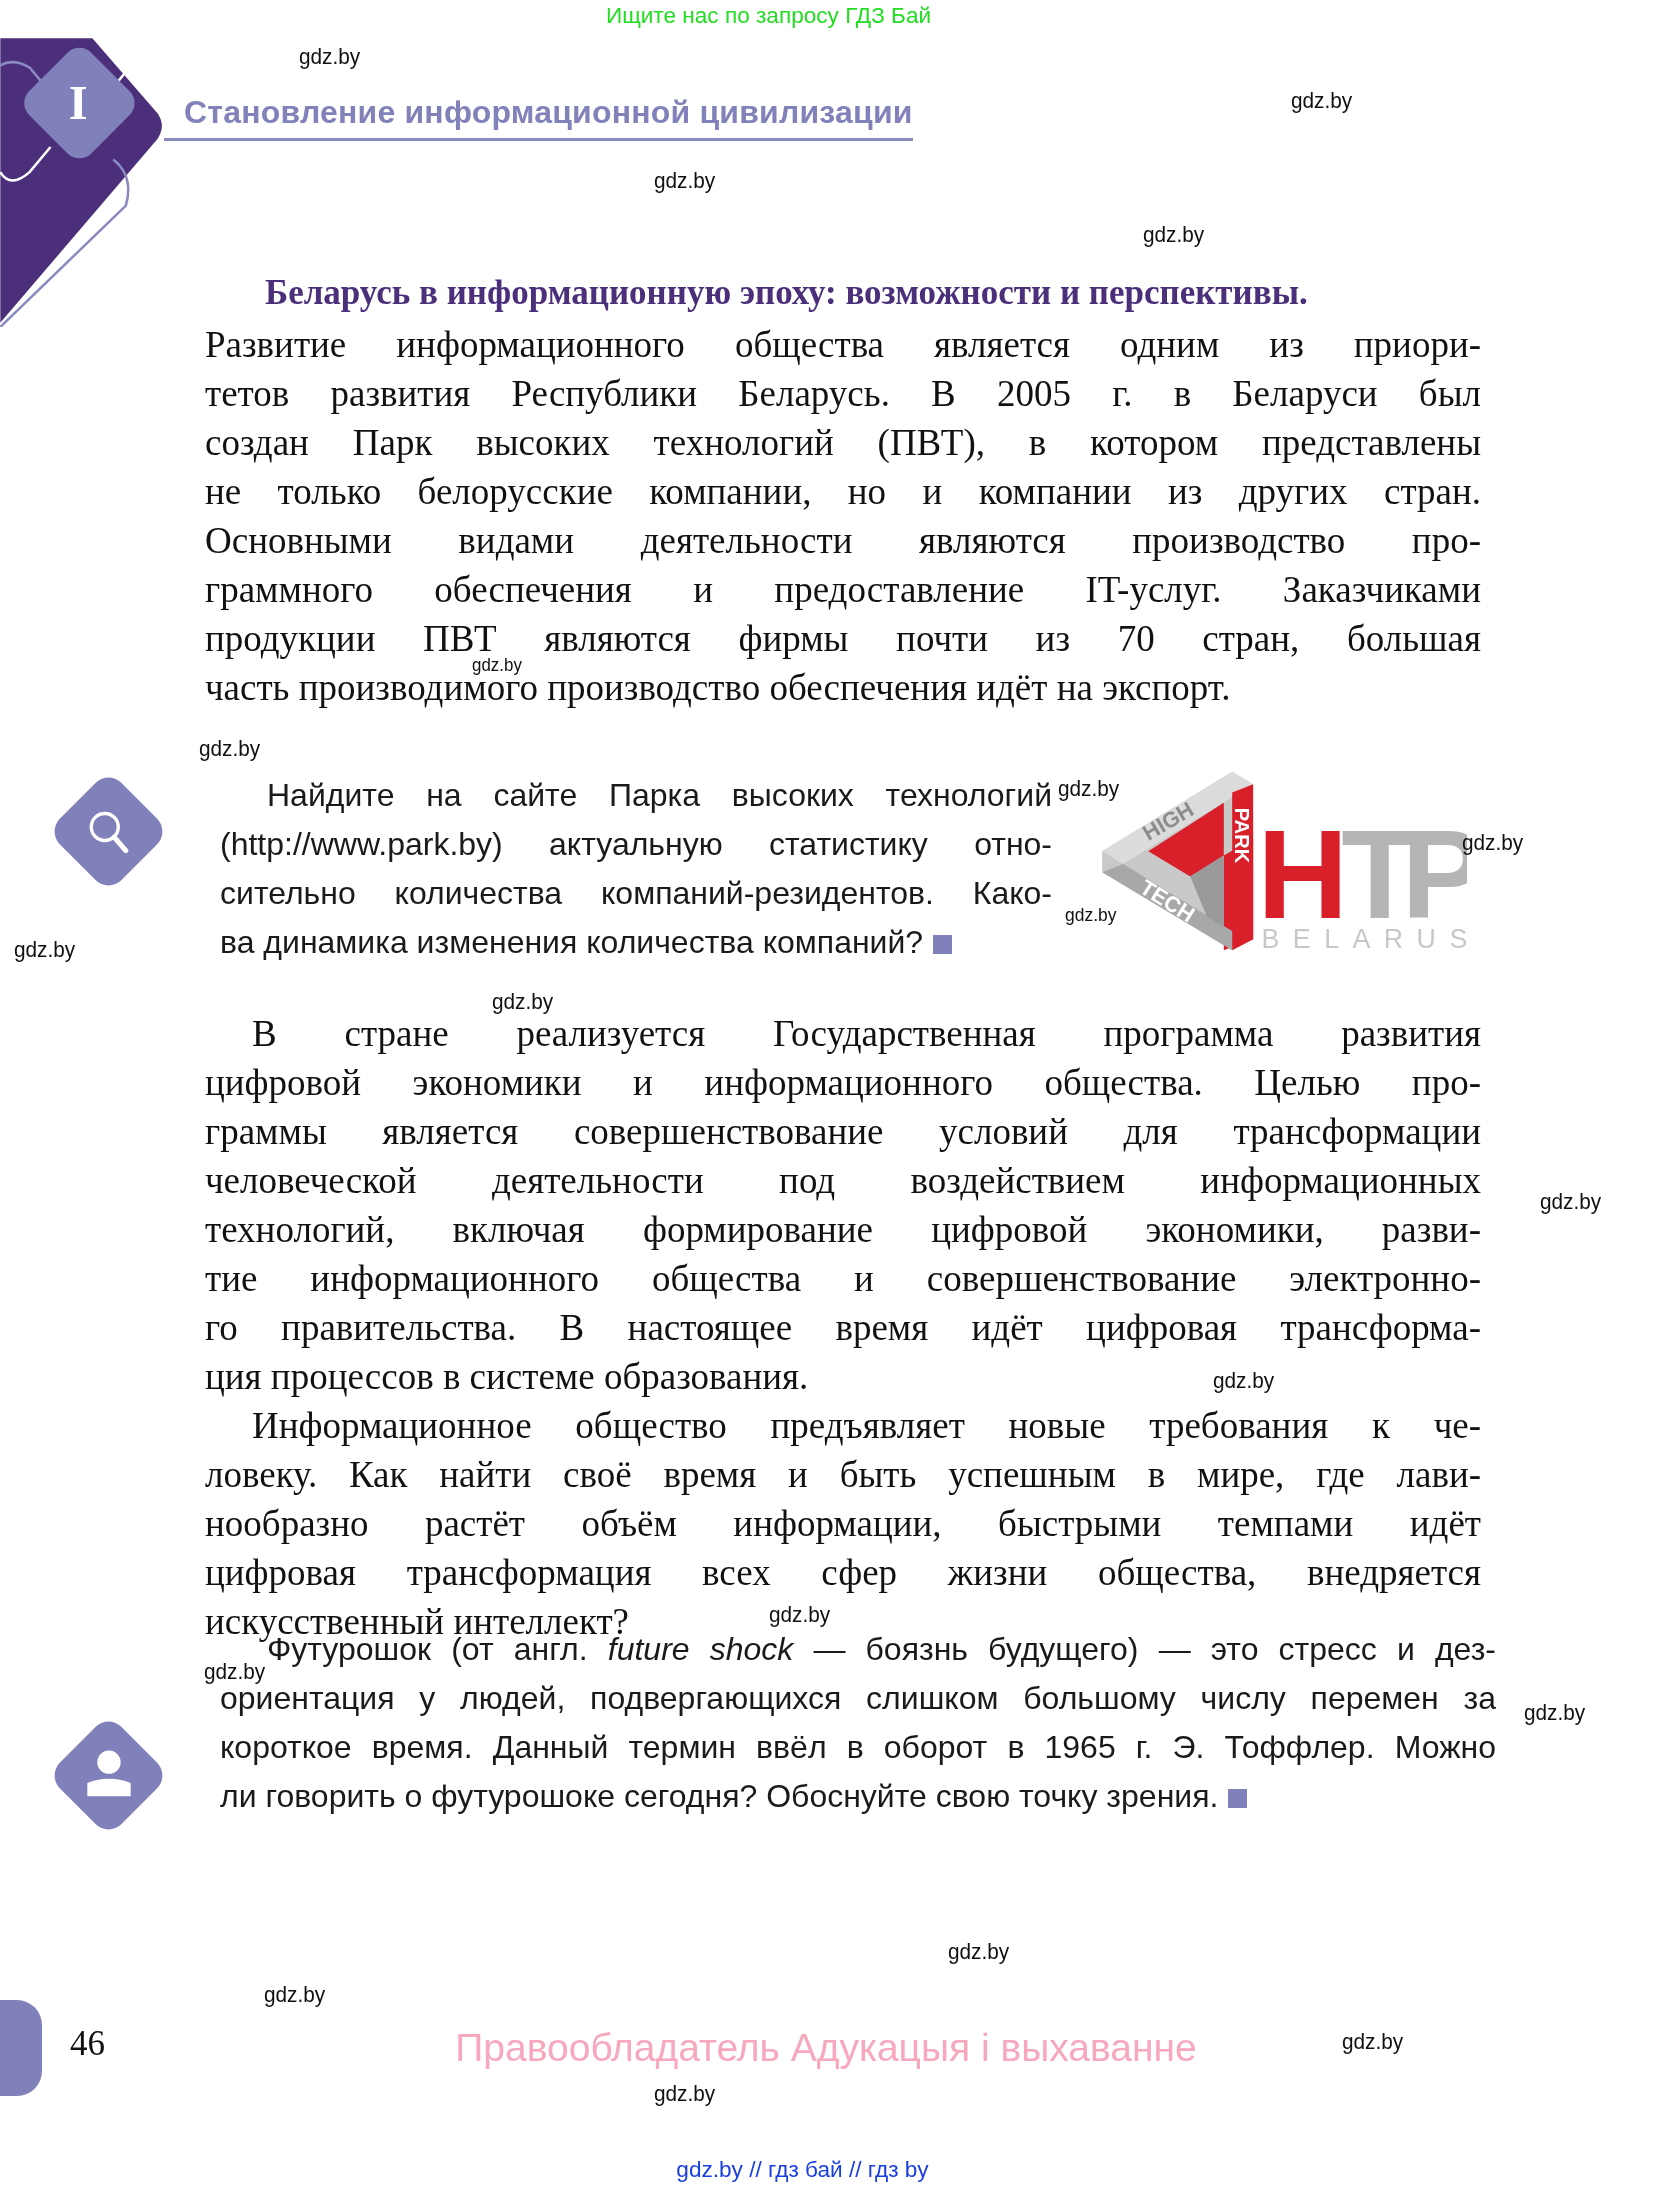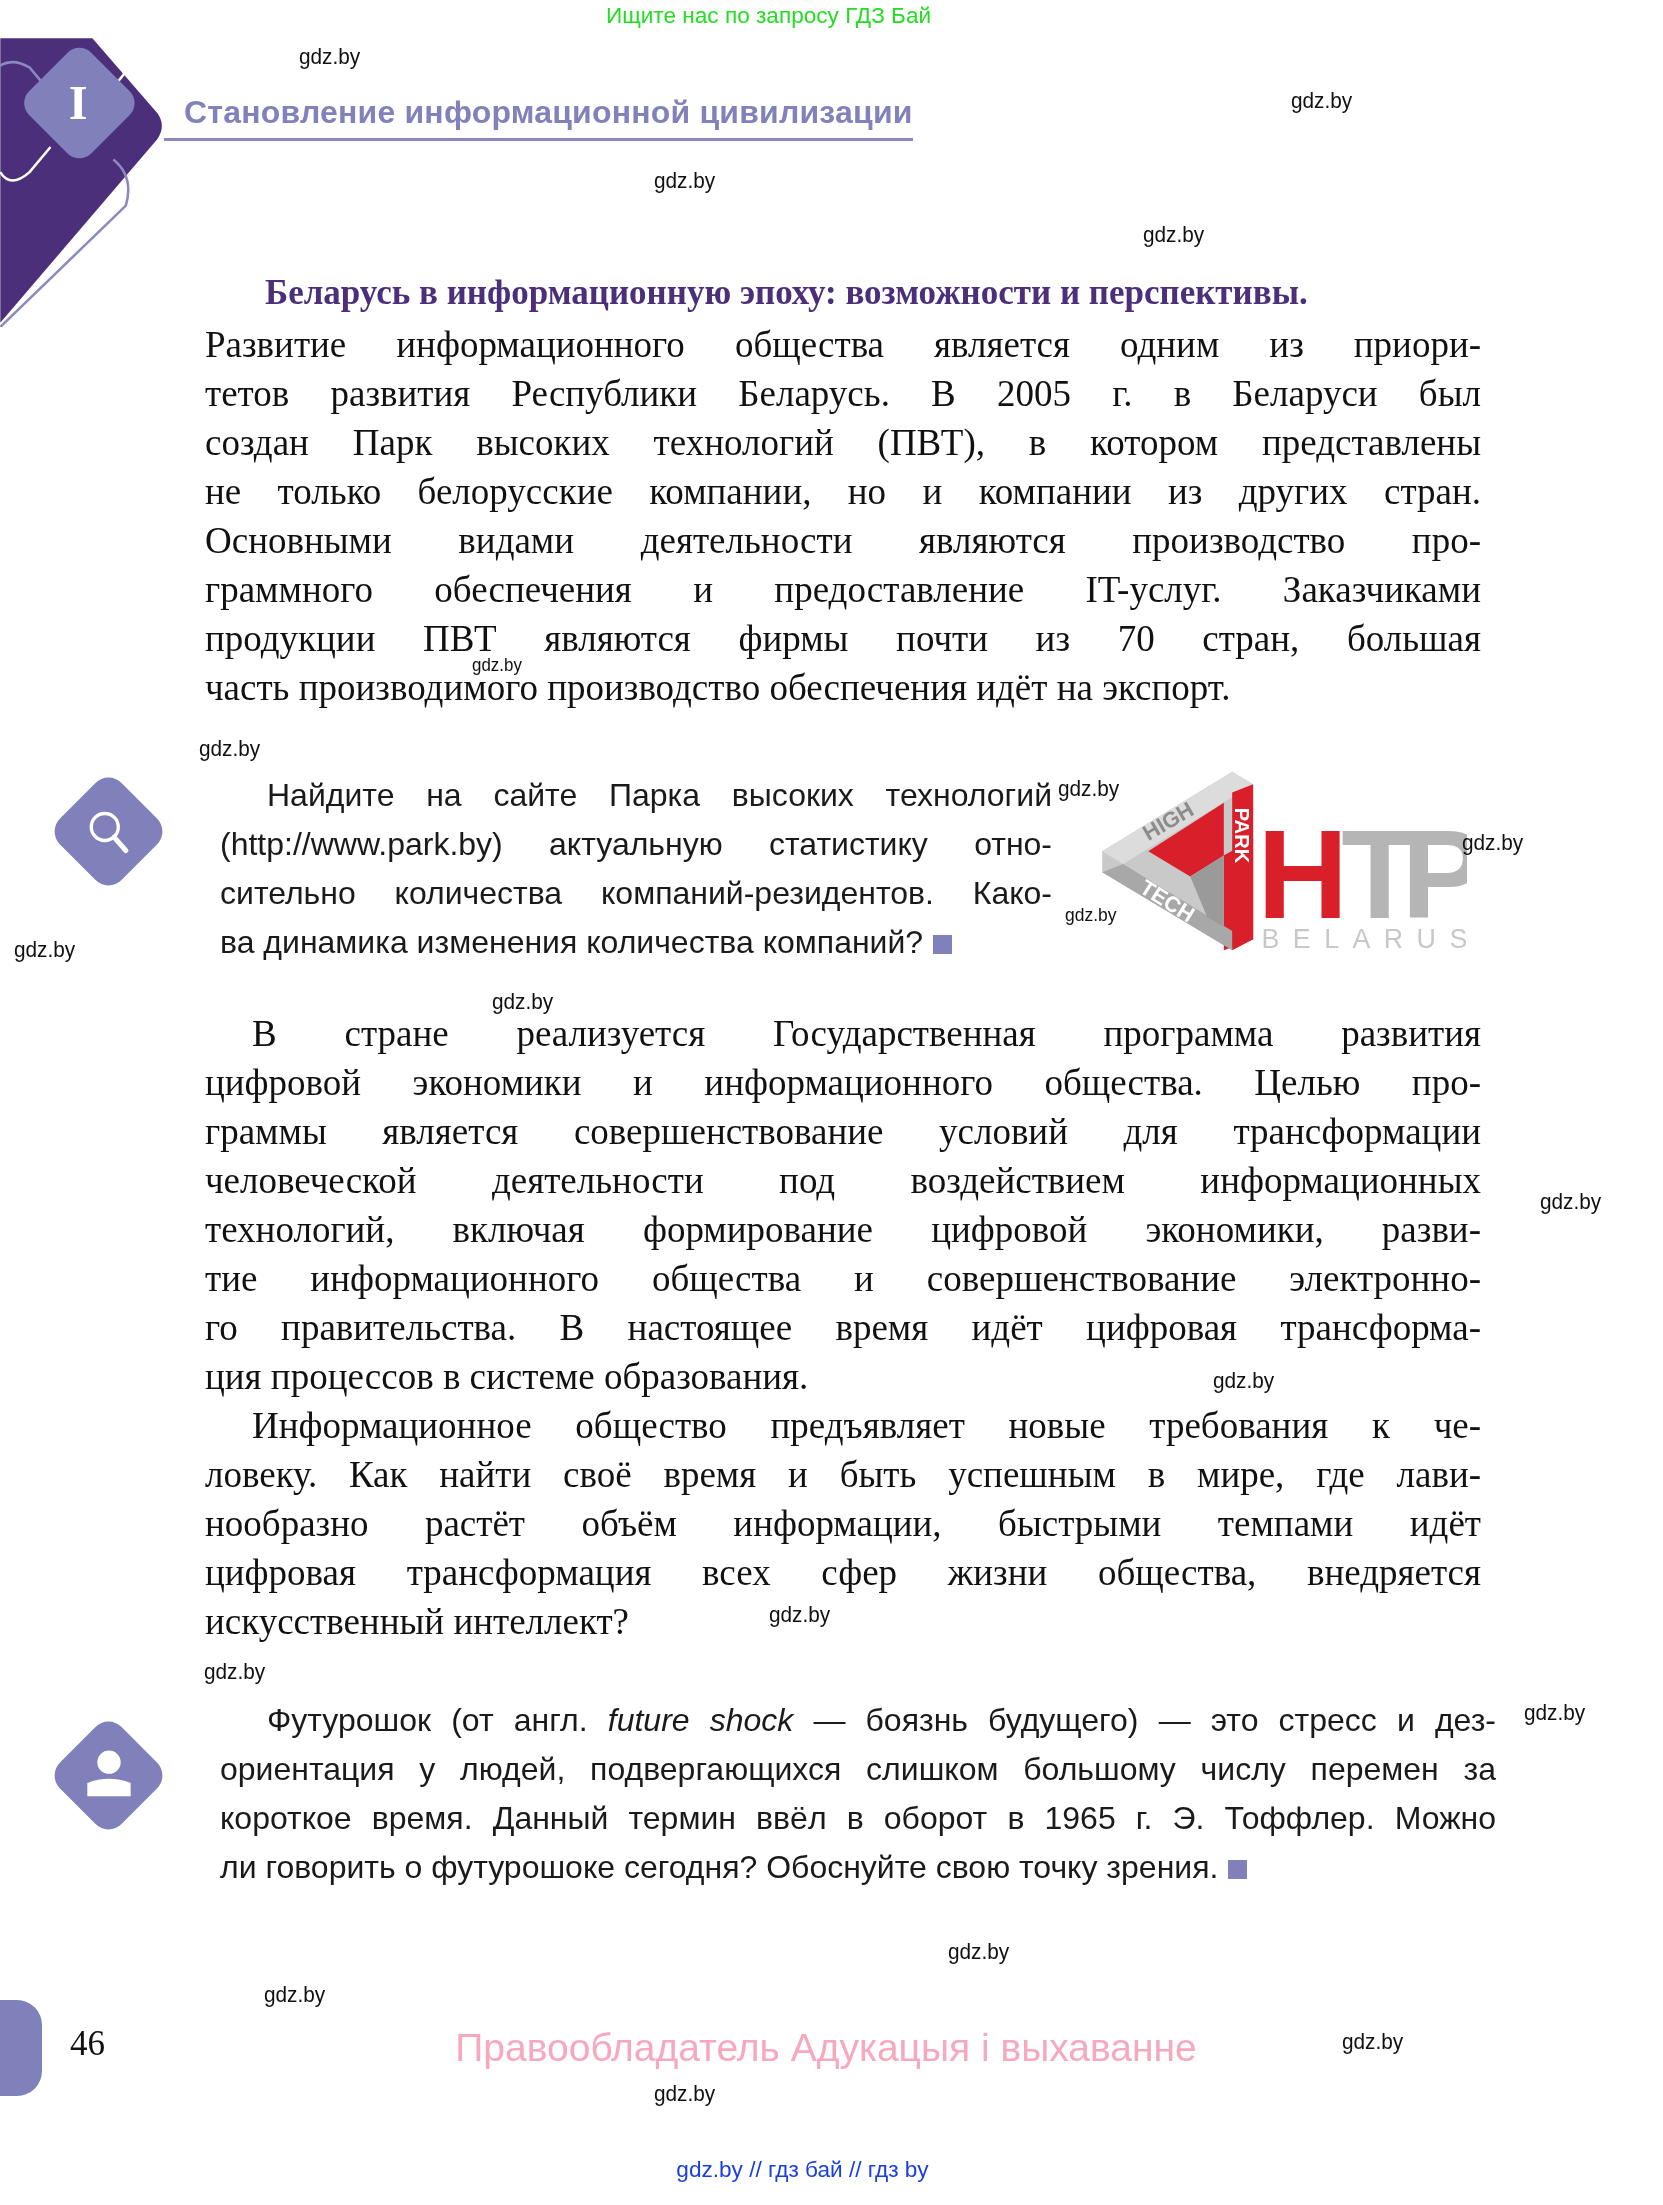--- a/index.html
+++ b/index.html
@@ -106,21 +106,21 @@
   <span class="line last">искусственный интеллект?</span>
 </div>
 
 <div class="abs" style="left:47px;top:1714px;width:124px;height:124px;">
   <div class="icon-diamond" style="left:18.4px;top:18.4px;"></div>
   <svg class="abs" style="left:35px;top:34px;" width="54" height="55" viewBox="0 0 64 66">
     <circle cx="32" cy="17" r="14" fill="#ffffff"></circle>
     <path d="M6 42 Q32 32 58 42 L58 58 L6 58 Z" fill="#ffffff"></path>
   </svg>
 </div>
-<div class="ex-text" style="left:220px;top:1696px;width:1276px;">
+<div class="ex-text" style="left:220px;top:1625px;width:1276px;">
   <span class="ex-line indent"><span>Футурошок (от англ. </span><i>future shock</i><span> — боязнь будущего) — это стресс и дез-</span></span>
   <span class="ex-line">ориентация у людей, подвергающихся слишком большому числу перемен за</span>
   <span class="ex-line">короткое время. Данный термин ввёл в оборот в 1965 г. Э. Тоффлер. Можно</span>
   <span class="ex-line last"><span>ли говорить о футурошоке сегодня? Обоснуйте свою точку зрения.</span><span class="end-mark"></span></span>
 </div>
 
 <div class="abs" style="left:-25px;top:2000px;width:67px;height:96px;background:#8080bb;border-radius:25px;"></div>
 <div class="page-num">46</div>
 <div class="copyright">Правообладатель Адукацыя і выхаванне</div>
 <div class="bottom-links">gdz.by  //  гдз бай  //  гдз by</div>

